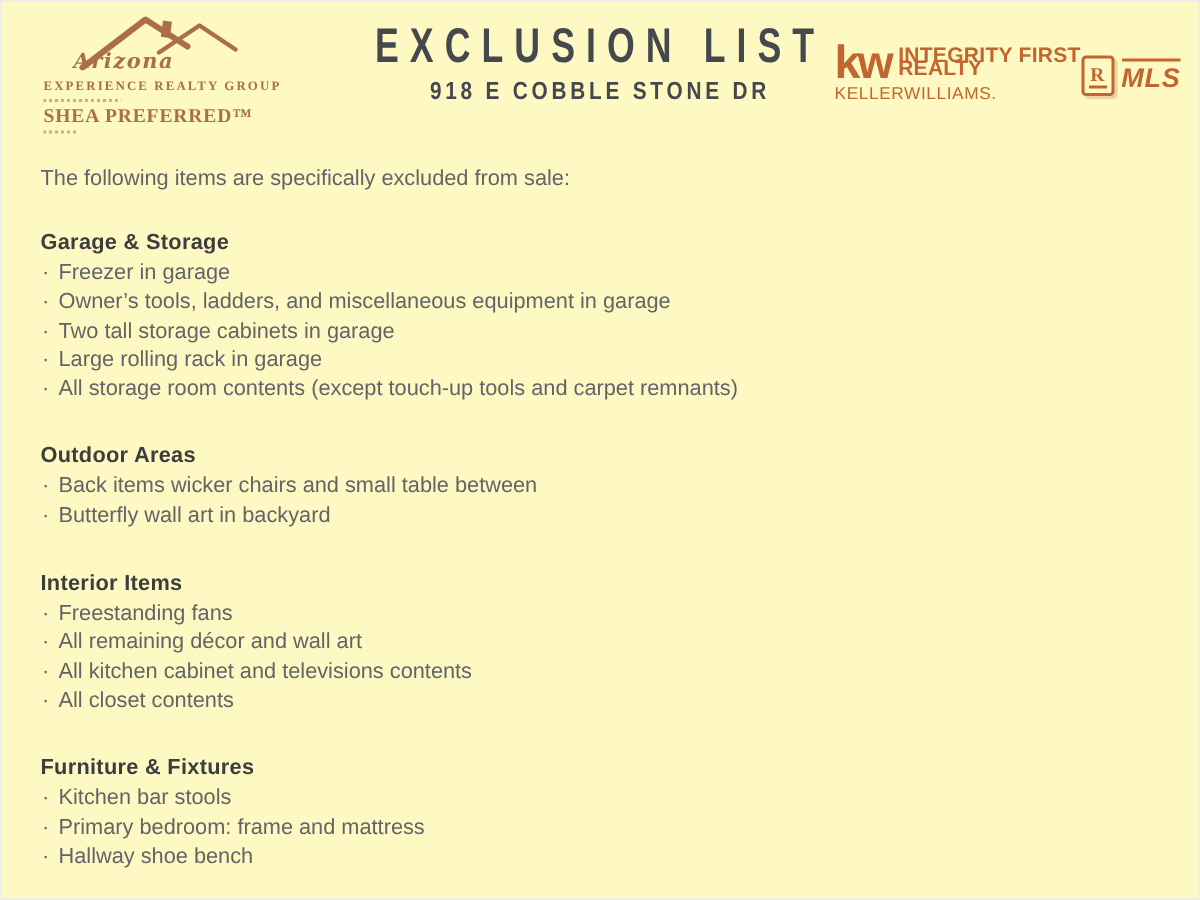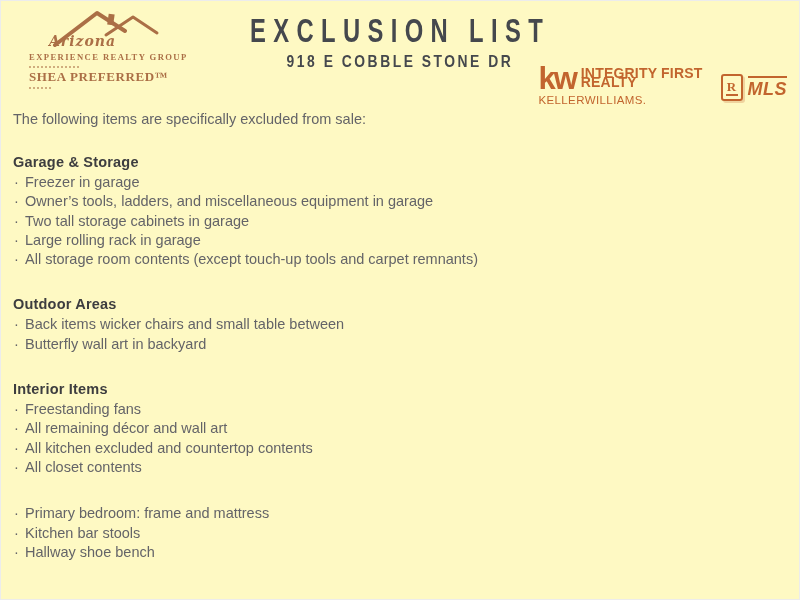--- a/index.html
+++ b/index.html
@@ -60,21 +60,21 @@
   }
   .doc-subtitle{
     display:inline-block;
     font-weight:700;font-size:16.5px;letter-spacing:3px;
     color:var(--title-gray);
     transform:scaleX(.84);
     margin-top:4px;white-space:nowrap;
   }
 
   
-  .right-logos{position:absolute;right:12px;top:28px;display:flex;align-items:flex-start;gap:18px;margin-top:37px;}
+  .right-logos{position:absolute;right:12px;top:28px;display:flex;align-items:flex-start;}
   .kw-block{color:var(--kw-orange);}
   .kw-top{display:flex;align-items:flex-start;}
   .kw-mark{font-weight:700;font-size:31px;line-height:26px;letter-spacing:-2px;}
   .kw-sub{margin-left:5px;margin-top:3px;font-weight:700;font-size:14px;line-height:9px;letter-spacing:.2px;}
   .kw-brand{font-size:11.5px;letter-spacing:.4px;margin-top:2px;white-space:nowrap;}
   .kw-brand b{font-weight:400;}
   .mls-block{display:flex;align-items:flex-end;color:var(--kw-orange);margin-top:8px;}
   .r-box{
     width:22px;height:27px;border:2.5px solid var(--kw-orange);border-radius:3px;
     display:flex;flex-direction:column;align-items:center;justify-content:center;
@@ -82,21 +82,21 @@
   }
   .r-box .r{font-family:"Liberation Serif", serif;font-weight:700;font-size:13px;line-height:13px;}
   .r-box .r-bar{width:12px;height:1.5px;background:var(--kw-orange);margin-top:1.5px;}
   .mls-text{
     font-weight:700;font-style:italic;font-size:18px;letter-spacing:.5px;
     border-top:2px solid var(--kw-orange);
     padding-top:1px;margin-left:5px;margin-bottom:1px;
   }
 
   
-  .content{padding:12px 12px 0;color:var(--body-gray);font-size:14.5px;}
+  .content{padding:12px 26px 0;color:var(--body-gray);font-size:14.5px;}
   .intro{margin-top:2px;}
   .section{margin-top:27px;}
   .section-heading{
     font-size:14.5px;font-weight:700;color:var(--heading-gray);
     margin-bottom:3px;letter-spacing:.2px;
   }
   ul.items{list-style:none;}
   ul.items li{
     line-height:19.3px;
     padding-left:12px;position:relative;
@@ -173,28 +173,29 @@
         <li>Back items wicker chairs and small table between</li>
         <li>Butterfly wall art in backyard</li>
       </ul>
     </div>
 
     <div class="section">
       <div class="section-heading">Interior Items</div>
       <ul class="items">
         <li>Freestanding fans</li>
         <li>All remaining décor and wall art</li>
-        <li>All kitchen excluded and countertop contents</li>
+        <li>All kitchen cabinet and televisions contents</li>
         <li>All closet contents</li>
       </ul>
     </div>
 
     <div class="section">
-      <ul class="items">
+      <div class="section-heading">Furniture &amp; Fixtures</div>
+      <ul class="items">
+        <li>Kitchen bar stools</li>
         <li>Primary bedroom: frame and mattress</li>
-        <li>Kitchen bar stools</li>
         <li>Hallway shoe bench</li>
 
       </ul>
     </div>
   </div>
 
 </div>
 
 </body></html>

